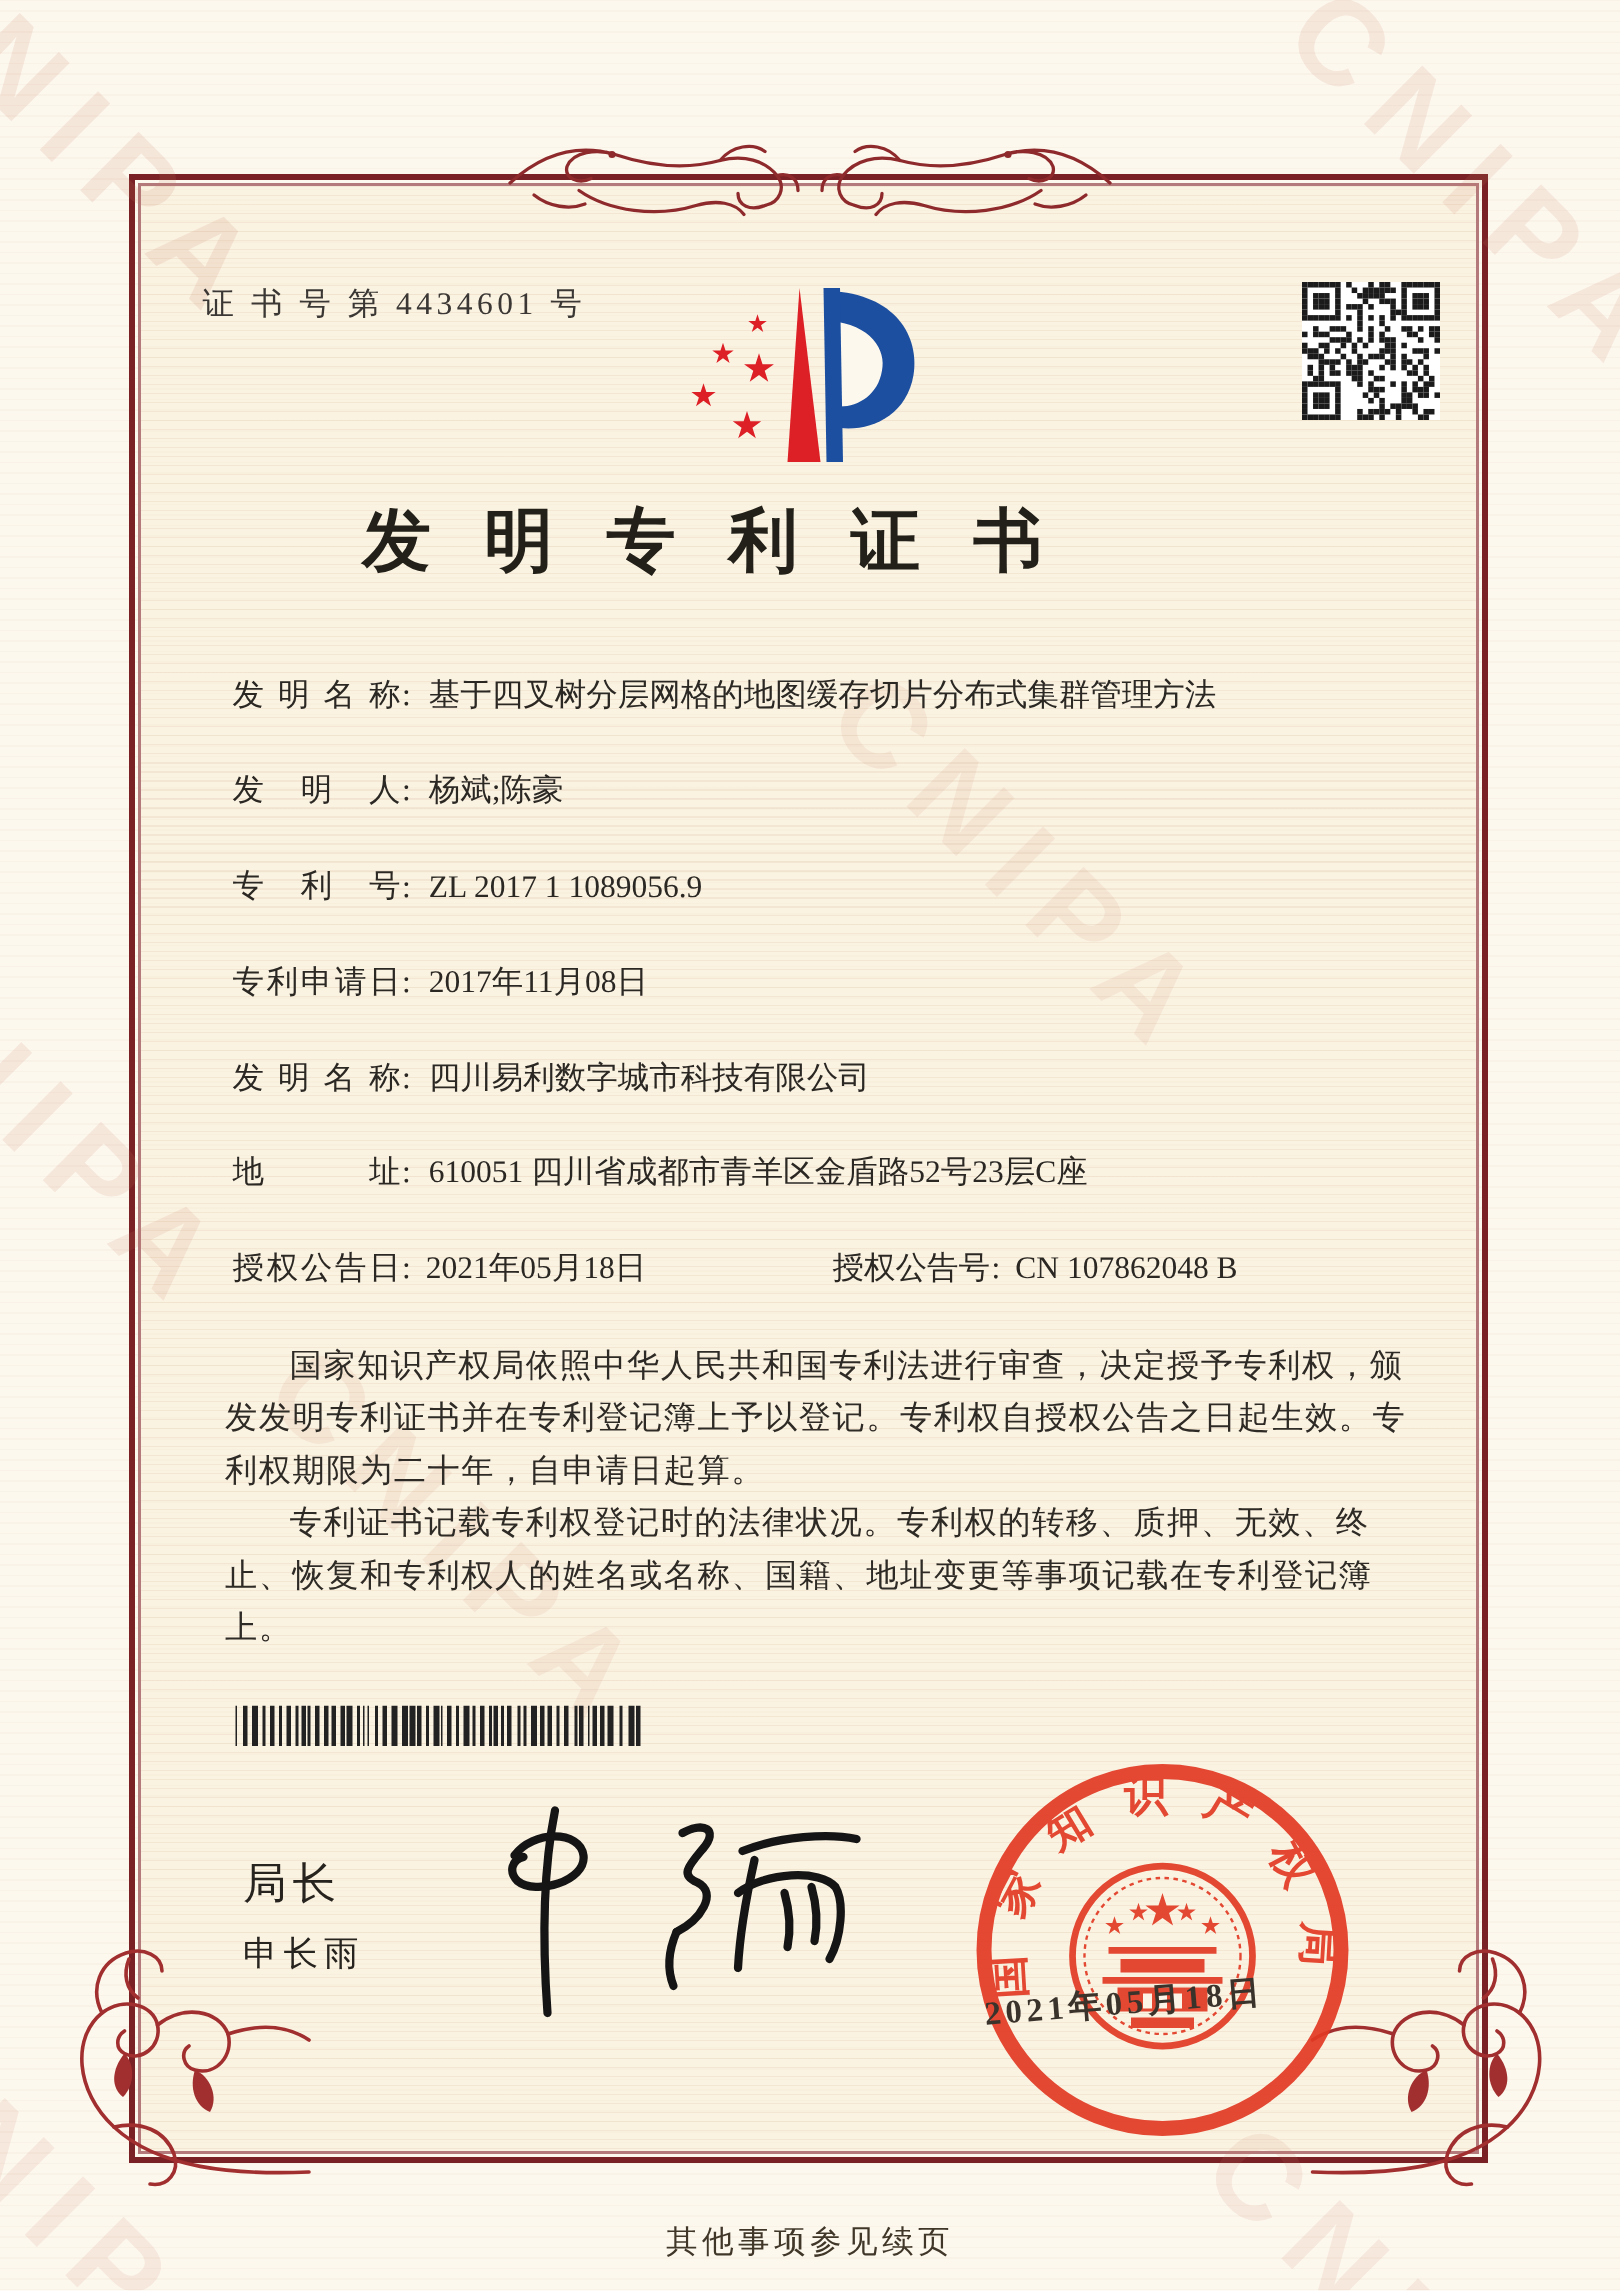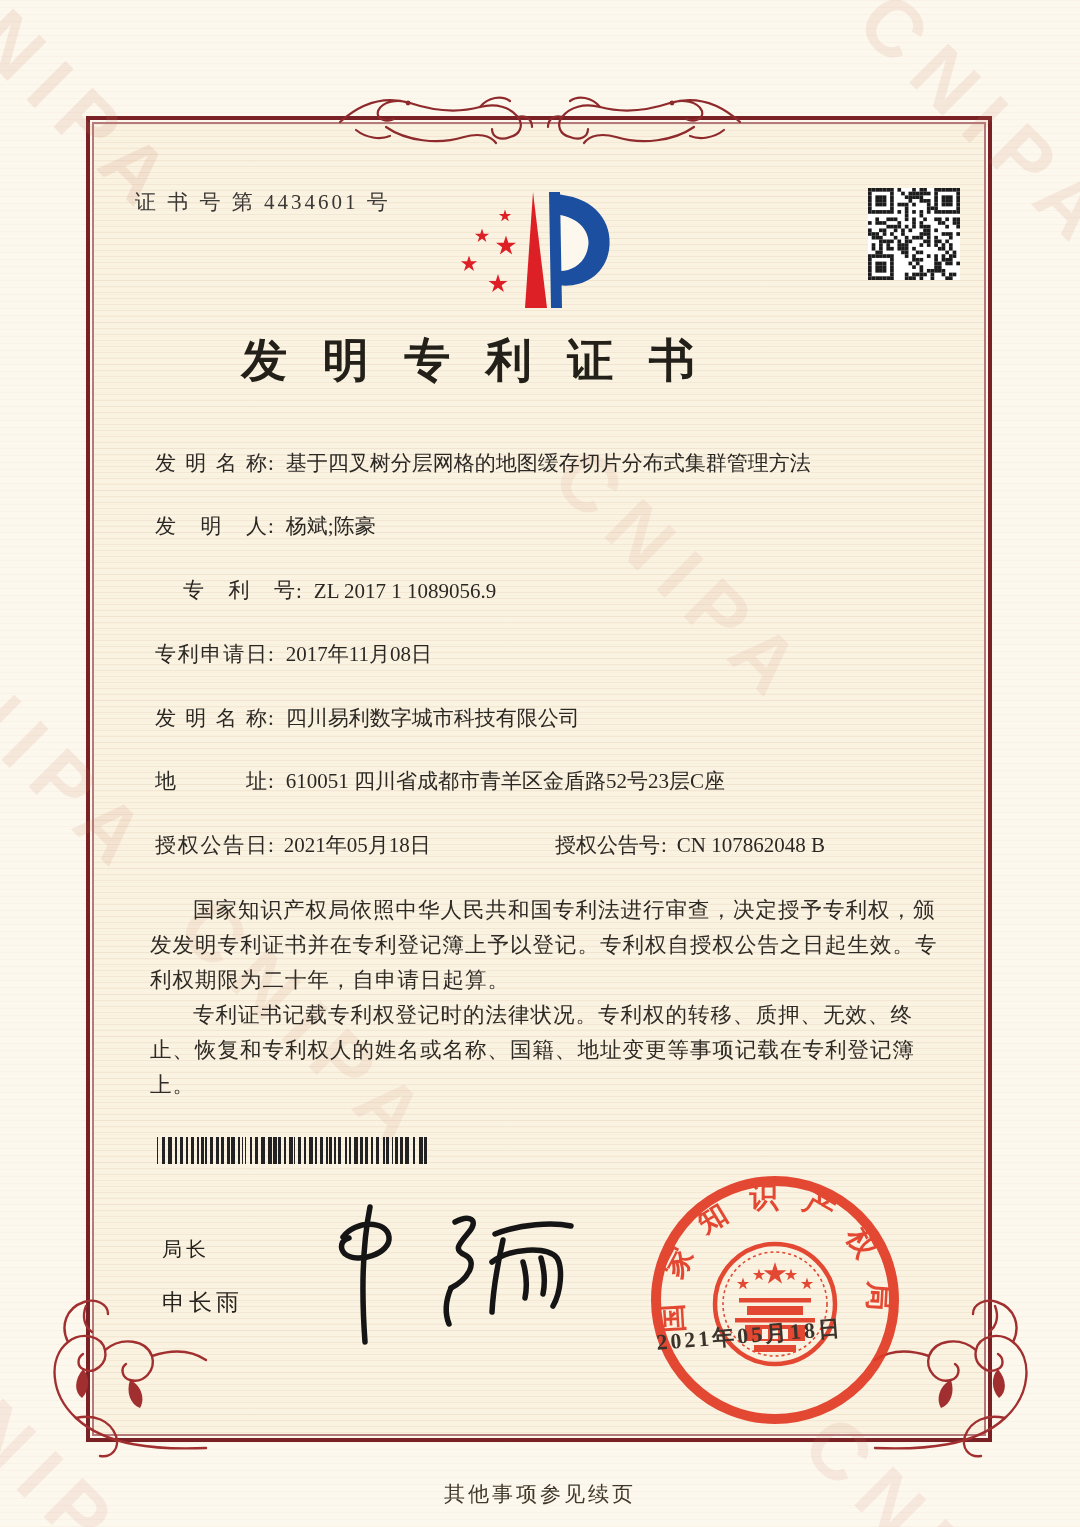--- a/index.html
+++ b/index.html
@@ -34,36 +34,36 @@
   .qr{position:absolute;left:868px;top:188px;z-index:4;}
   .title{
     position:absolute;left:0;top:330px;width:936px;text-align:center;z-index:4;
     font-size:46px;font-weight:700;color:#222018;letter-spacing:12px;text-indent:12px;
   }
   
   .fields{position:absolute;left:155px;top:449px;width:790px;z-index:4;font-size:21px;color:#2b2824;}
   .frow{position:absolute;left:0;white-space:nowrap;}
   .frow:nth-of-type(1){top:0;}
   .frow:nth-of-type(2){top:63px;}
-  .frow:nth-of-type(3){top:127px;margin-left:28px;}
+  .frow:nth-of-type(3){top:127px;}
   .frow:nth-of-type(4){top:191px;}
   .frow:nth-of-type(5){top:255px;}
   .frow:nth-of-type(6){top:318px;}
   .grant{top:382px;}
   .grant-right{position:absolute;left:400px;top:382px;white-space:nowrap;}
   .lab{display:inline-block;width:112px;text-align:justify;text-align-last:justify;vertical-align:bottom;}
   .colon{display:inline-block;margin:0 12px 0 1px;}
   .colon2{display:inline-block;margin:0 10px 0 1px;}
   
   .paras{position:absolute;left:150px;top:893px;width:800px;z-index:4;
     font-size:21.5px;line-height:35px;color:#2e2a25;letter-spacing:1px;}
   .paras p{margin:0;text-indent:2em;}
   
   .barcode{position:absolute;left:155px;top:1137px;z-index:4;}
-  .dir-title{position:absolute;left:162px;top:1236px;z-index:4;font-size:20px;color:#27231e;letter-spacing:4px;}
+  .dir-title{position:absolute;left:162px;top:1236px;z-index:4;font-size:29px;color:#27231e;letter-spacing:4px;}
   .dir-name{position:absolute;left:162px;top:1287px;z-index:4;font-size:23px;color:#27231e;letter-spacing:4px;}
   .sig{position:absolute;left:295px;top:1192px;z-index:5;}
   .seal{position:absolute;left:643px;top:1168px;z-index:5;}
   .seal-date{
     position:absolute;left:656px;top:1318px;width:250px;z-index:6;
     font-size:22px;color:#3a332c;letter-spacing:3px;transform:rotate(-4.5deg);font-weight:600;
   }
   .pageno{position:absolute;left:86px;top:1396px;width:898px;text-align:center;z-index:4;
     font-size:19px;color:#33302b;letter-spacing:2px;}
   .footnote{position:absolute;left:0;top:1480px;width:1080px;text-align:center;z-index:4;

